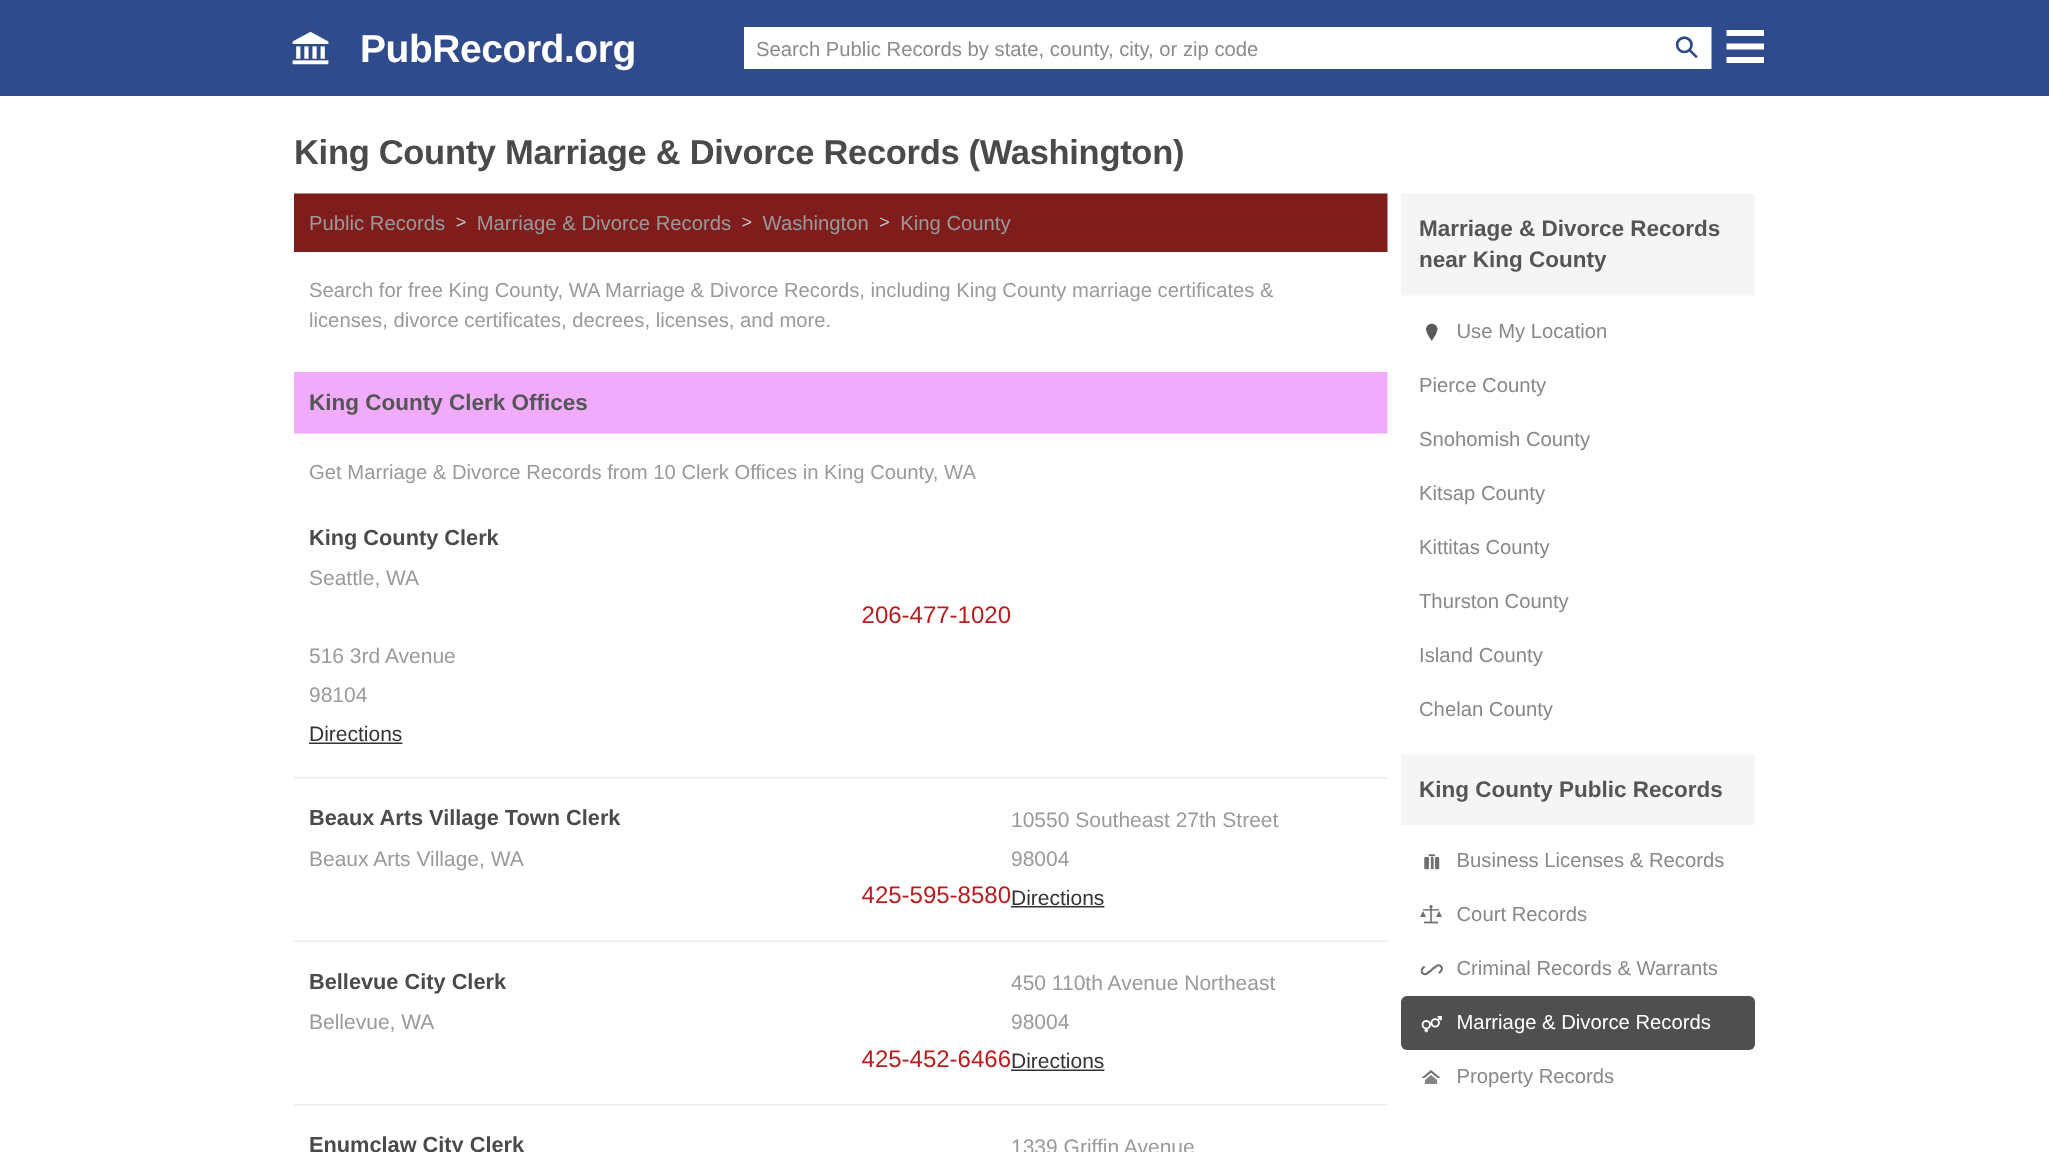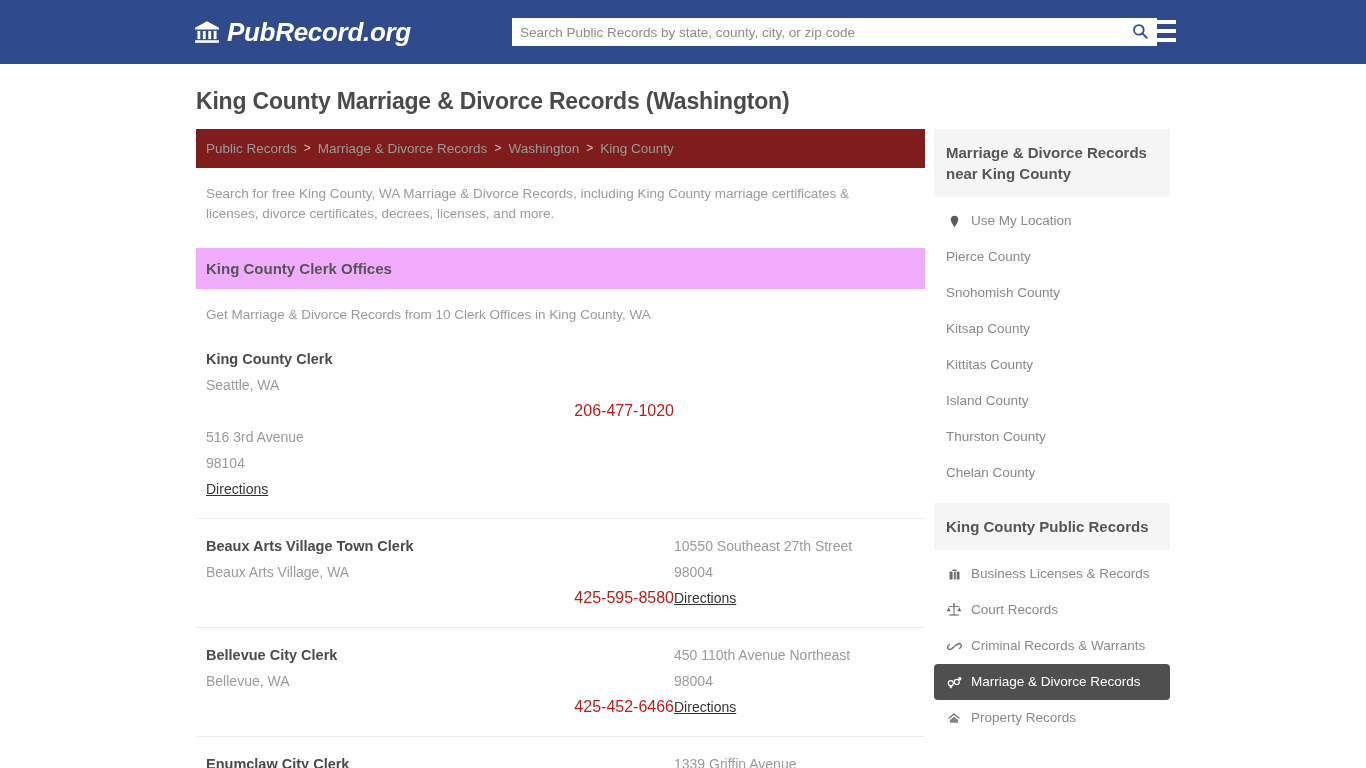--- a/index.html
+++ b/index.html
@@ -15,37 +15,36 @@
   .site-header {
     height: 64px;
     background: #2f4b8c;
     display: flex;
     align-items: center;
     position: relative;
   }
   .brand {
     display: flex;
     align-items: center;
-    gap: 7px;
+    gap: 20px;
     margin-left: 194px;
     text-decoration: none;
-    font-style: italic;
   }
   .brand-icon { width: 26px; height: 26px; display: block; }
   .brand-text {
     color: #ffffff;
     font-size: 26px;
     font-weight: bold;
     letter-spacing: -0.3px;
     line-height: 1;
     white-space: nowrap;
   }
   .search-wrap {
     position: absolute;
-    left: 512px;
+    left: 496px;
     top: 18px;
     width: 645px;
     height: 28px;
     background: #ffffff;
     display: flex;
     align-items: center;
   }
   .search-input {
     flex: 1;
     border: 0;
@@ -331,24 +330,24 @@
           <div class="side-item no-icon">
             <span>Snohomish County</span>
           </div>
           <div class="side-item no-icon">
             <span>Kitsap County</span>
           </div>
           <div class="side-item no-icon">
             <span>Kittitas County</span>
           </div>
           <div class="side-item no-icon">
+            <span>Thurston County</span>
+          </div>
+          <div class="side-item no-icon">
             <span>Island County</span>
-          </div>
-          <div class="side-item no-icon">
-            <span>Thurston County</span>
           </div>
           <div class="side-item no-icon">
             <span>Chelan County</span>
           </div>
         </div>
 
       <div class="side-head">King County Public Records</div>
       <div class="side-list" id="records-list">
           <div class="side-item">
             <span class="s-ico">

